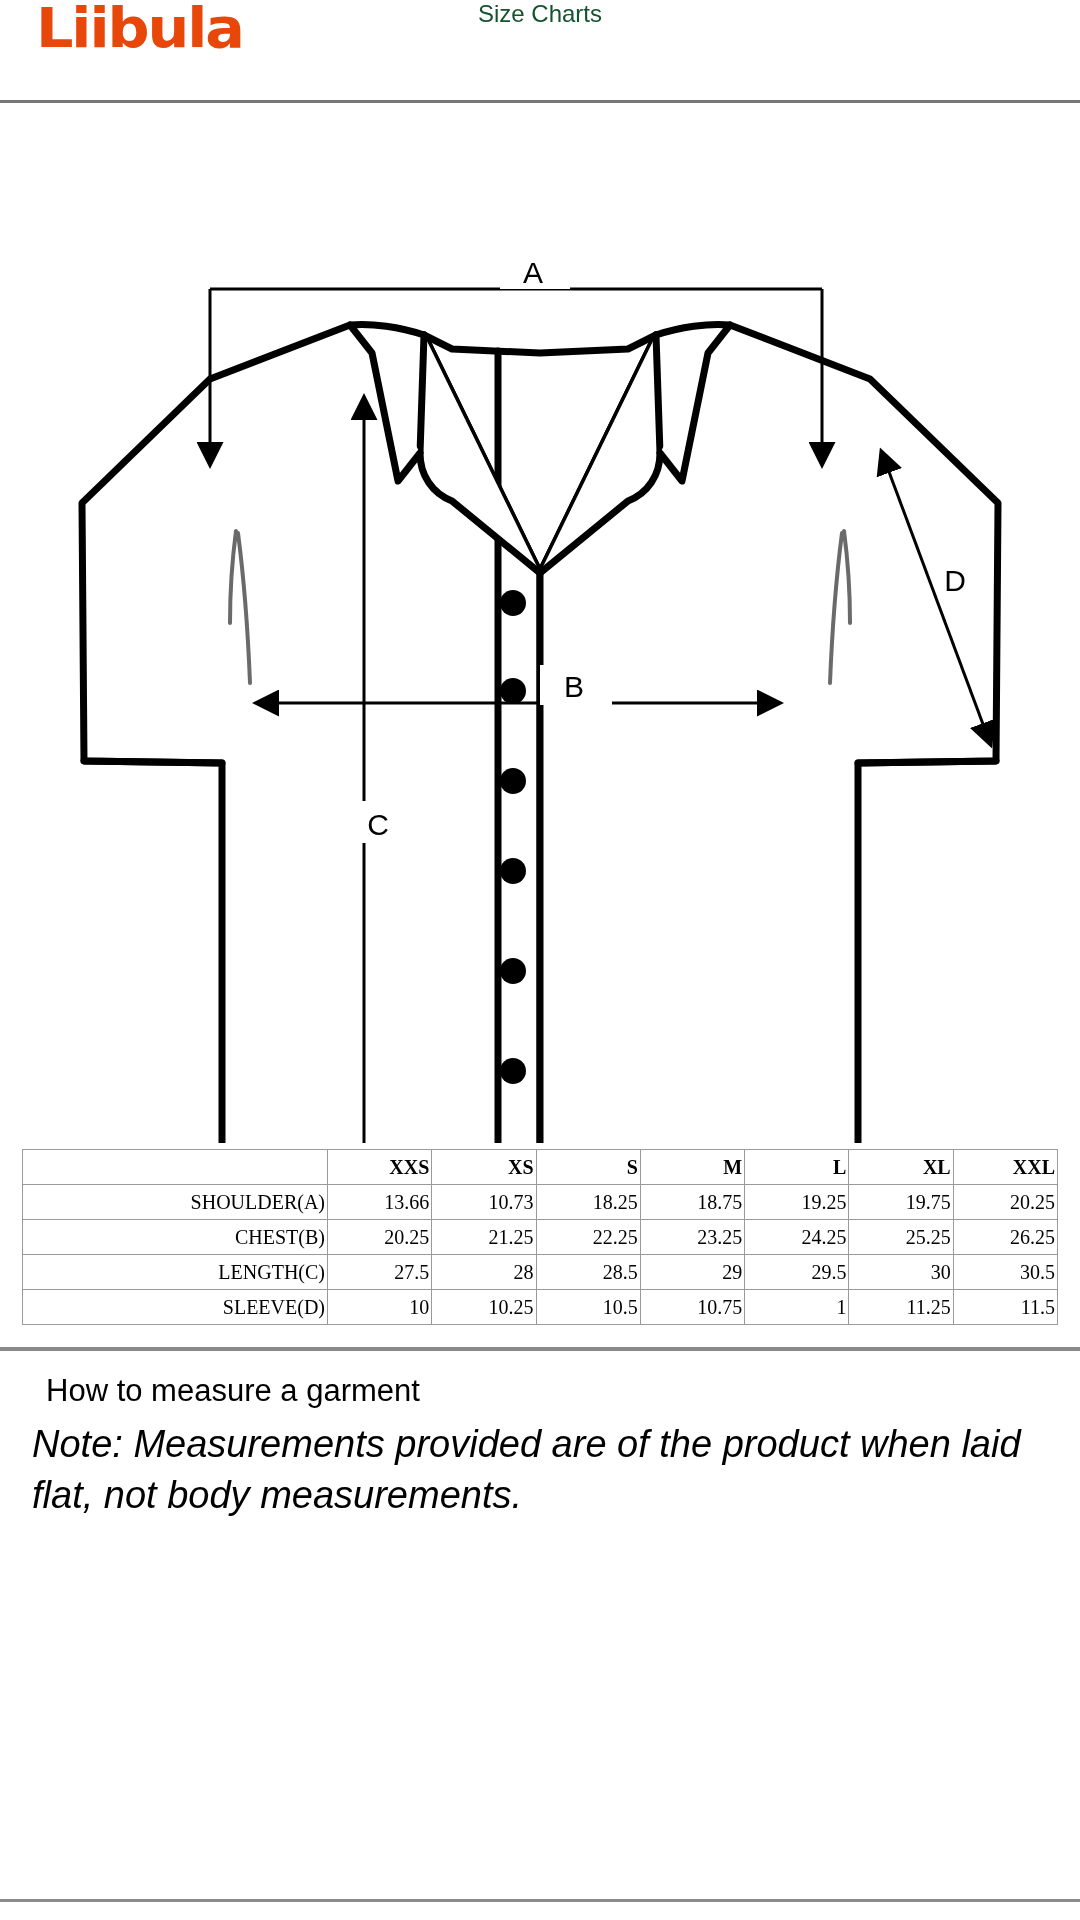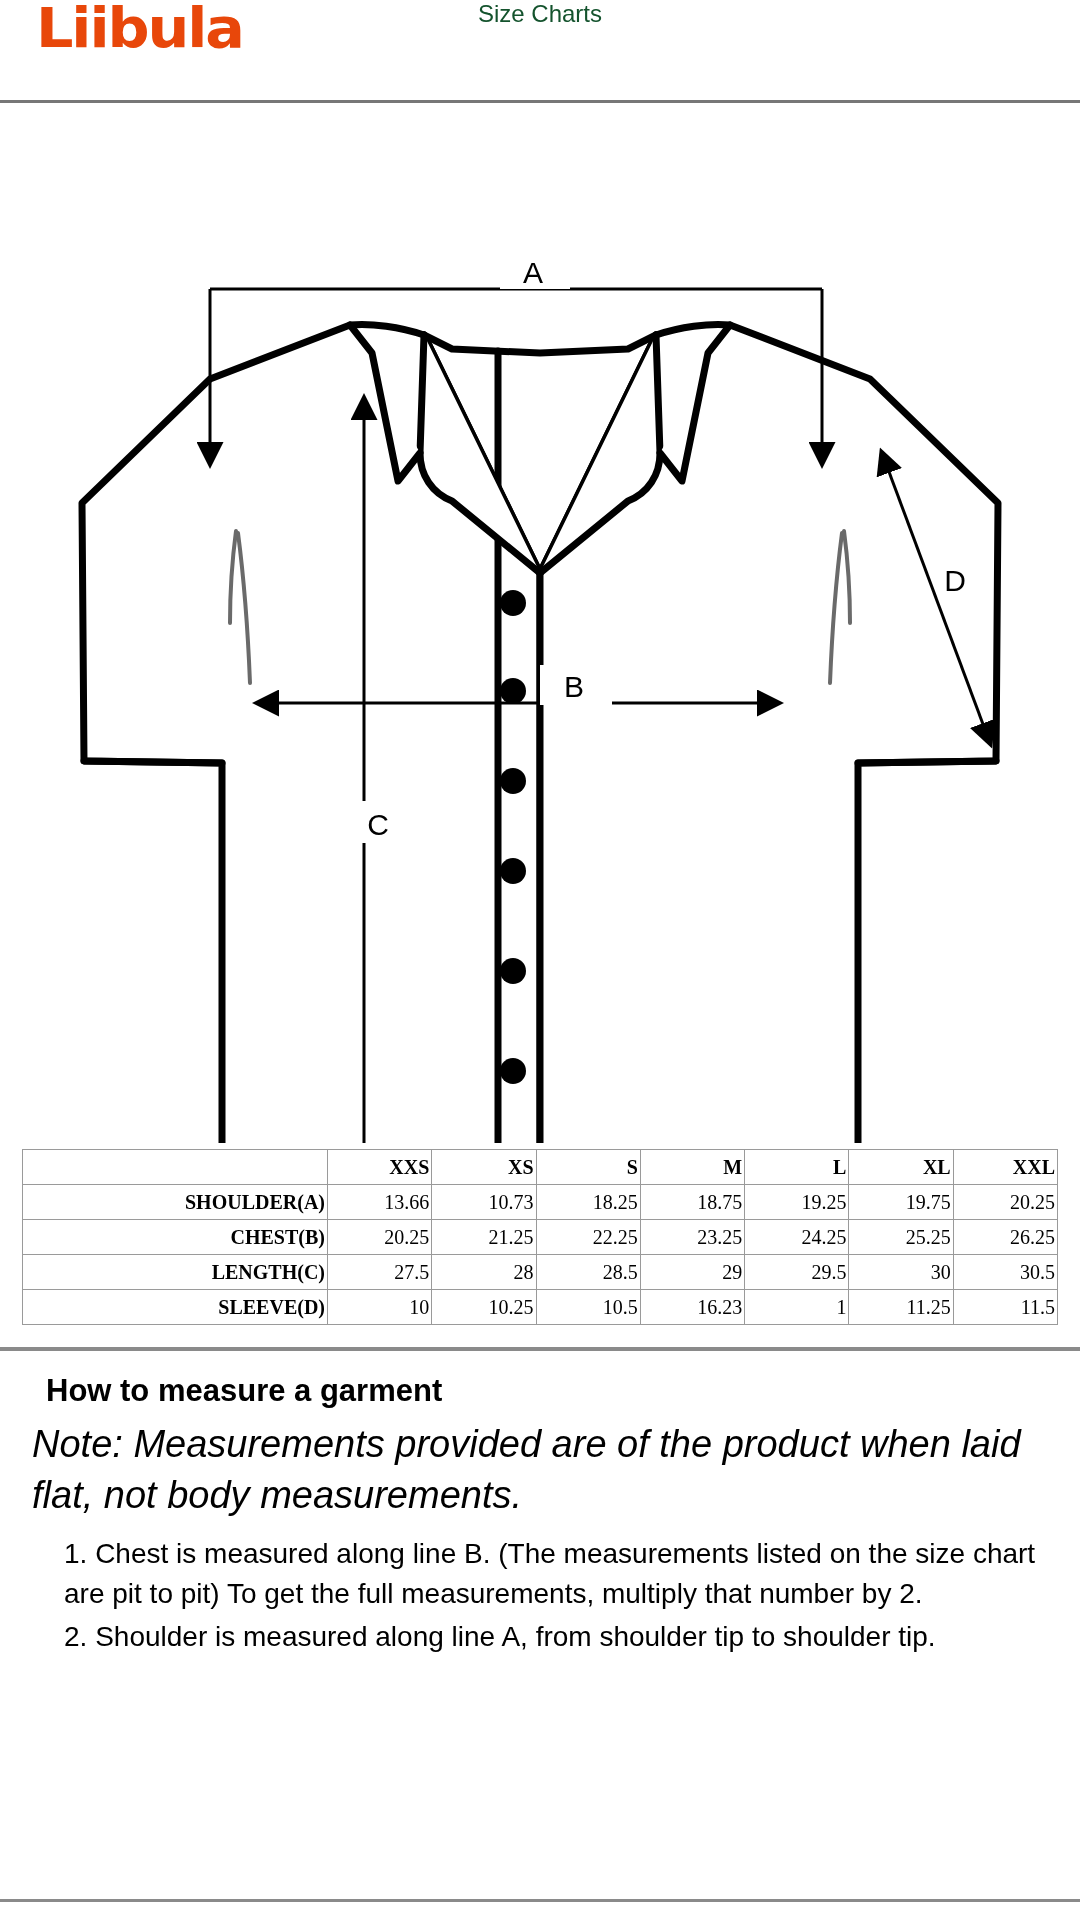--- a/index.html
+++ b/index.html
@@ -78,38 +78,38 @@
   table.size-table td, table.size-table th {
     border: 1px solid #9a9a9a;
     text-align: right;
     padding: 5px 2px;
     height: 24px;
   }
   table.size-table th {
     font-weight: bold;
   }
   table.size-table td.rowhead {
-    font-weight: bold;
+    font-weight: normal;
     width: 300px;
   }
 
   
   .section-divider {
     height: 4px;
     background: #8a8a8a;
     margin-top: 12px;
   }
   .notes {
     padding: 18px 28px 0 28px;
     box-sizing: border-box;
   }
   .notes h2 {
     font-size: 31px;
     margin: 4px 0 10px 18px;
-    font-weight: bold;
+    font-weight: normal;
   }
   .notes .note-italic {
     font-size: 38px;
     font-style: italic;
     line-height: 1.35;
     margin: 0 0 12px 4px;
   }
   .notes ol {
     margin: 0;
     padding: 0 0 0 36px;
@@ -284,33 +284,29 @@
         <td>29</td>
         <td>29.5</td>
         <td>30</td>
         <td>30.5</td>
       </tr>
       <tr>
         <td class="rowhead">SLEEVE(D)</td>
         <td>10</td>
         <td>10.25</td>
         <td>10.5</td>
-        <td>16.23</td>
+        <td>10.75</td>
         <td>1</td>
         <td>11.25</td>
         <td>11.5</td>
       </tr>
     </tbody>
   </table>
 </div>
 
 <div class="section-divider"></div>
 
 <div class="notes">
   <h2>How to measure a garment</h2>
   <p class="note-italic">Note: Measurements provided are of the product when laid flat, not body measurements.</p>
-  <ol>
-    <li>1. Chest is measured along line B. (The measurements listed on the size chart are pit to pit) To get the full measurements, multiply that number by 2.</li>
-    <li> 2. Shoulder is measured along line A, from shoulder tip to shoulder tip.</li>
-  </ol>
 </div>
 
 <div class="bottom-rule"></div>
 
 </body></html>

